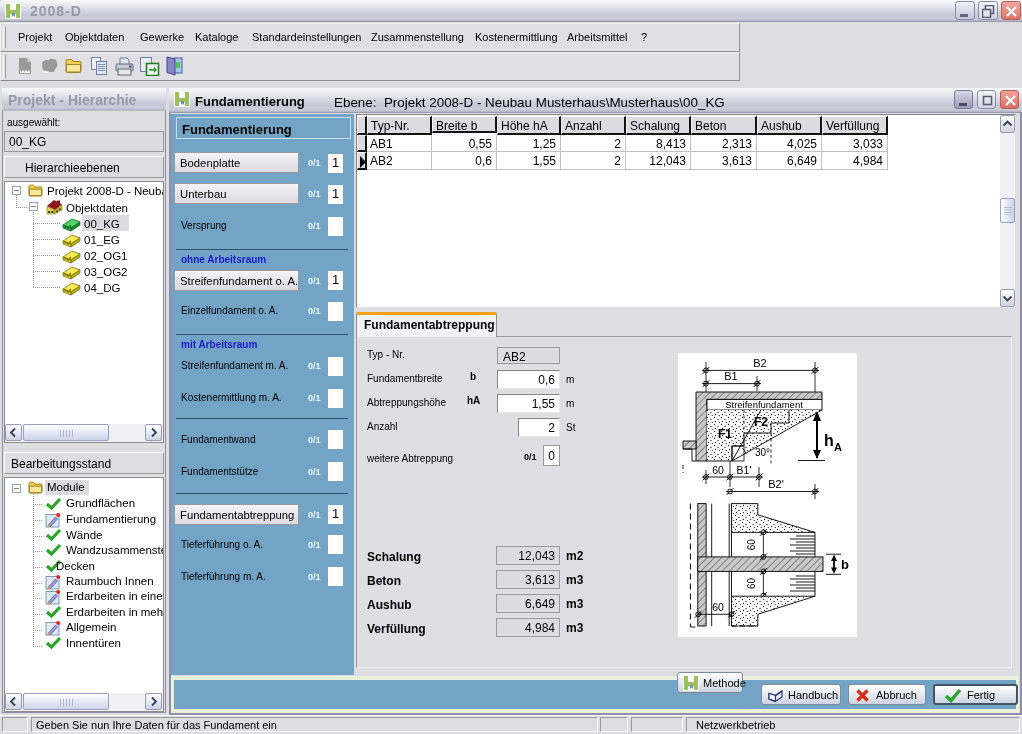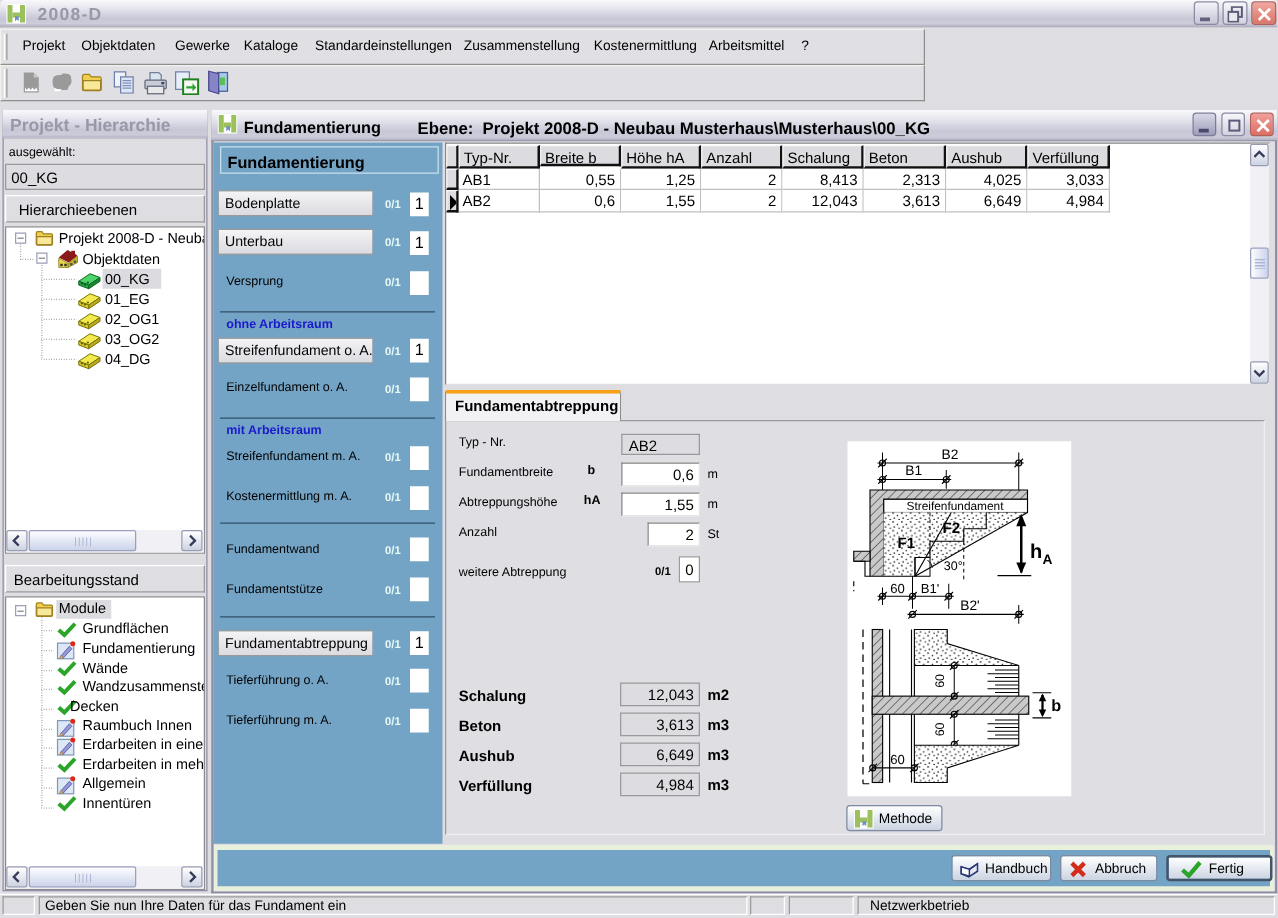--- a/index.html
+++ b/index.html
@@ -100,21 +100,21 @@
     <rect x="9" y="2" width="8" height="15" fill="#a8c8e8" stroke="#4860a0"></rect>
     <path d="M2 1 L10 3 L10 19 L2 16.5 Z" fill="#8884c8" stroke="#444488"></path>
     <rect x="11" y="6" width="4" height="6" fill="#58c058"></rect>
   </svg>
 
 <div class="ab" style="left:2px;top:88px;width:164px;height:625px;background:#dedde2;border:1px solid #8e8ea4"></div>
 <div class="ab tb-grad" style="left:2px;top:88px;width:164px;height:23px;border-bottom:1px solid #b8b8c8"></div>
 <div class="ab" style="left:8px;top:92px;font-size:14px;font-weight:bold;color:#9899a8">Projekt - Hierarchie</div>
 <div class="ab lbl" style="left:7px;top:117px">ausgewählt:</div>
 <div class="ab" style="left:4px;top:131px;width:160px;height:21px;background:#dcdce1;border:1px solid #9a9a9a;font-size:12px;padding:3px 0 0 4px">00_KG</div>
-<div class="ab" style="left:4px;top:156px;width:160px;height:22px;background:#dedde2;border:1px solid;border-color:#fff #9a9a9a #9a9a9a #fff;font-size:12px;padding:4px 0 0 10px">Hierarchieebenen</div>
+<div class="ab" style="left:4px;top:156px;width:160px;height:22px;background:#dedde2;border:1px solid;border-color:#fff #9a9a9a #9a9a9a #fff;font-size:12px;padding:4px 0 0 20px">Hierarchieebenen</div>
 
 <div class="ab" style="left:4px;top:181px;width:160px;height:262px;background:#fff;border:1px solid #8c8c8c"></div>
 <div class="ab" style="left:5px;top:182px;width:158px;height:240px;overflow:hidden">
 <div class="dot-v" style="left:11px;top:13px;height:13px"></div>
 <div class="dot-h" style="left:11px;top:25px;width:12px"></div>
 <div class="dot-v" style="left:28px;top:30px;height:76px"></div>
 <div class="dot-h" style="left:28px;top:41px;width:28px"></div>
 <div class="dot-h" style="left:28px;top:57px;width:28px"></div>
 <div class="dot-h" style="left:28px;top:73px;width:28px"></div>
 <div class="dot-h" style="left:28px;top:89px;width:28px"></div>
@@ -287,21 +287,21 @@
 <div class="ab" style="left:174px;top:91px;width:16px;height:16px">
 <svg width="16" height="16">
       <rect width="16" height="16" fill="#fff"></rect>
       <rect x="1" y="1" width="4" height="14" fill="#9cc05c"></rect>
       <rect x="11" y="1" width="4" height="14" fill="#9cc05c"></rect>
       <rect x="5" y="7" width="6" height="4" fill="#9cc05c"></rect>
       <path d="M7 10 L7 14 L8.5 12.5 L10 14 L10 10" fill="#7090c0"></path>
     </svg>
 </div>
 <div class="ab titletxt" style="left:195px;top:94px">Fundamentierung</div>
-<div class="ab" style="left:334px;top:95px;font-size:13.4px;font-weight:bold">Ebene:&nbsp; Projekt 2008-D - Neubau Musterhaus\Musterhaus\00_KG</div>
+<div class="ab" style="left:334px;top:95px;font-size:13.4px;font-weight:normal">Ebene:&nbsp; Projekt 2008-D - Neubau Musterhaus\Musterhaus\00_KG</div>
 <div class="ab" style="left:954px;top:90px;width:19px;height:19px;border-radius:3px;border:1px solid #7b7b99;background:linear-gradient(180deg,#d8d8e6,#9d9dbb)">
     <div class="ab" style="left:4px;top:12px;width:8px;height:3px;background:#4a4a6a"></div>
   </div>
 <div class="ab" style="left:977px;top:90px;width:19px;height:19px;border-radius:3px;border:1px solid #8b8ba5;background:linear-gradient(180deg,#f6f6fa,#d3d3e0)">
     <svg class="ab" style="left:3px;top:3px" width="13" height="13">
       <rect x="2.5" y="2.5" width="8" height="8" fill="none" stroke="#5c5c78" stroke-width="1.6"></rect>
     </svg>
   </div>
 <div class="ab" style="left:1000px;top:90px;width:19px;height:19px;border-radius:3px;border:1px solid #b0605a;background:linear-gradient(180deg,#f0a09a,#dc6e62)">
     <svg class="ab" style="left:3px;top:3px" width="13" height="13">
@@ -552,21 +552,21 @@
 <line x1="20.2" y1="261.3" x2="53.5" y2="261.3" stroke="#000" stroke-width="0.9"></line>
 <use href="#mk" x="20.2" y="261.3"></use>
     <use href="#mk" x="53.5" y="261.3"></use>
 <text x="40" y="258" font-size="10.5" text-anchor="middle">60</text>
 <line x1="53.5" y1="273" x2="79.8" y2="273" stroke="#000" stroke-width="0.9" stroke-dasharray="5,3.5"></line>
 <line x1="12.4" y1="274" x2="20" y2="274" stroke="#000" stroke-width="0.9" stroke-dasharray="5,3.5"></line>
 </svg>
 
 <div class="ab" style="left:171px;top:676px;width:848px;height:37px;background:#e9f1dd"></div>
 <div class="ab" style="left:174px;top:680px;width:842px;height:29px;background:#74a4c5"></div>
-<div class="ab bluebtn" style="left:677px;top:644px;width:77px;height:21px">
+<div class="ab bluebtn" style="left:677px;top:672px;width:66px;height:21px">
 <svg class="ab" style="left:5px;top:2px" width="16" height="16">
       <rect width="16" height="16" fill="#fff"></rect>
       <rect x="1" y="1" width="4" height="14" fill="#9cc05c"></rect>
       <rect x="11" y="1" width="4" height="14" fill="#9cc05c"></rect>
       <rect x="5" y="7" width="6" height="4" fill="#9cc05c"></rect>
       <path d="M7 10 L7 14 L8.5 12.5 L10 14 L10 10" fill="#7090c0"></path>
     </svg>
 <div class="ab" style="left:25px;top:4px;font-size:11px">Methode</div>
   </div>
 <div class="ab bluebtn" style="left:761px;top:684px;width:80px;height:21px">

